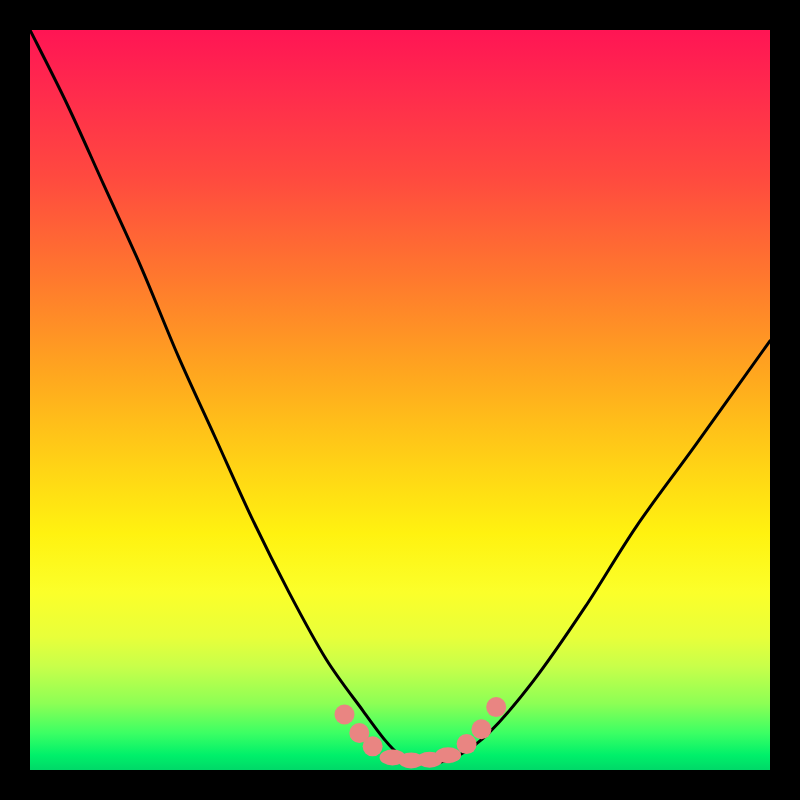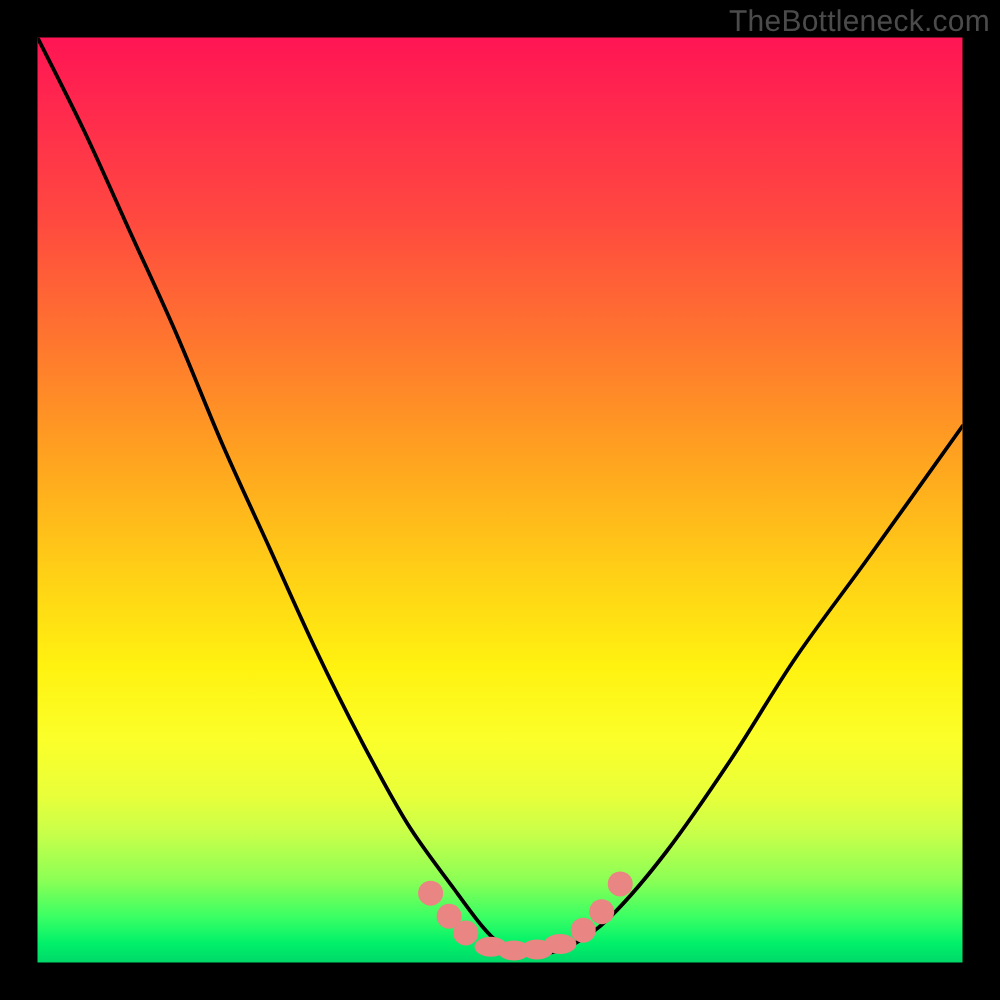--- a/index.html
+++ b/index.html
@@ -80,14 +80,13 @@
           <ellipse cx="362.59999999999997" cy="727.42" rx="13" ry="8" fill="#e98582"></ellipse>
           <ellipse cx="381.1" cy="730.38" rx="13" ry="8" fill="#e98582"></ellipse>
           <ellipse cx="399.6" cy="729.64" rx="13" ry="8" fill="#e98582"></ellipse>
           <ellipse cx="418.09999999999997" cy="725.2" rx="13" ry="8" fill="#e98582"></ellipse>
           <ellipse cx="436.59999999999997" cy="714.1" rx="10" ry="10" fill="#e98582"></ellipse>
           <ellipse cx="451.4" cy="699.3" rx="10" ry="10" fill="#e98582"></ellipse>
           <ellipse cx="466.2" cy="677.1" rx="10" ry="10" fill="#e98582"></ellipse>
         </g>
     </svg>
   </div>
-  <div class="watermark">TheBottleneck.com</div>
 </div>
 
 </body></html>

